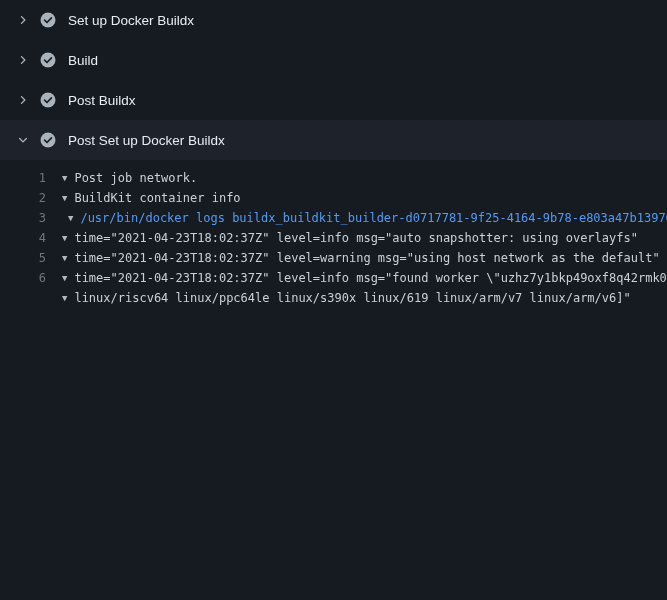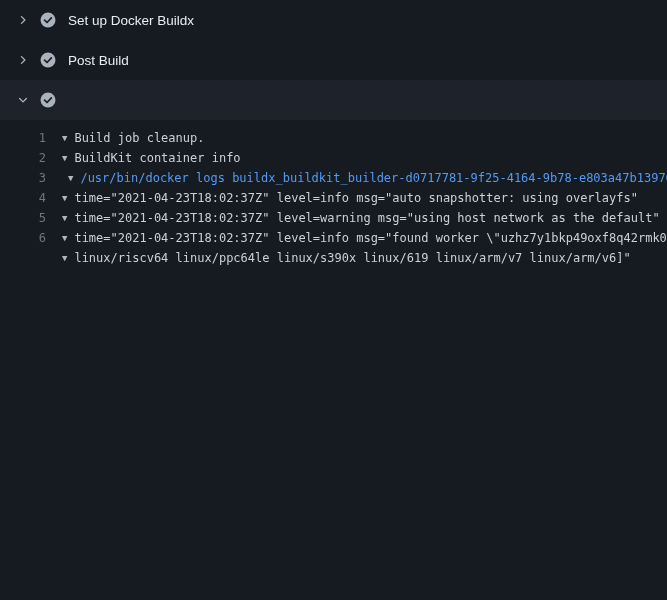--- a/index.html
+++ b/index.html
@@ -98,56 +98,71 @@
       </span>
       <span class="status">
         <svg width="16" height="16" viewBox="0 0 16 16">
             <circle cx="8" cy="8" r="7.5" fill="#aab2bb"></circle>
             <path d="M4.6 8.2 L7 10.5 L11.4 5.8" stroke="#1c2128" stroke-width="1.7" fill="none" stroke-linecap="round" stroke-linejoin="round"></path>
           </svg>
       </span>
       <span class="label">Set up Docker Buildx</span>
     </div>
 
+    <div class="section-header">
+      <span class="chev">
+        <svg width="12" height="12" viewBox="0 0 16 16">
+            <path d="M6 3.5 L10.5 8 L6 12.5" stroke="#aab2bb" stroke-width="1.8" fill="none" stroke-linecap="round" stroke-linejoin="round"></path>
+          </svg>
+      </span>
+      <span class="status">
+        <svg width="16" height="16" viewBox="0 0 16 16">
+            <circle cx="8" cy="8" r="7.5" fill="#aab2bb"></circle>
+            <path d="M4.6 8.2 L7 10.5 L11.4 5.8" stroke="#1c2128" stroke-width="1.7" fill="none" stroke-linecap="round" stroke-linejoin="round"></path>
+          </svg>
+      </span>
+      <span class="label">Build</span>
+    </div>
 
     <div class="section-header">
       <span class="chev">
         <svg width="12" height="12" viewBox="0 0 16 16">
             <path d="M6 3.5 L10.5 8 L6 12.5" stroke="#aab2bb" stroke-width="1.8" fill="none" stroke-linecap="round" stroke-linejoin="round"></path>
           </svg>
       </span>
       <span class="status">
         <svg width="16" height="16" viewBox="0 0 16 16">
             <circle cx="8" cy="8" r="7.5" fill="#aab2bb"></circle>
             <path d="M4.6 8.2 L7 10.5 L11.4 5.8" stroke="#1c2128" stroke-width="1.7" fill="none" stroke-linecap="round" stroke-linejoin="round"></path>
           </svg>
       </span>
-      <span class="label">Post Build</span>
+      <span class="label">Post Buildx</span>
     </div>
 
     <div class="section-header expanded">
       <span class="chev">
         <svg width="12" height="12" viewBox="0 0 16 16">
             <path d="M3.5 6 L8 10.5 L12.5 6" stroke="#aab2bb" stroke-width="1.8" fill="none" stroke-linecap="round" stroke-linejoin="round"></path>
           </svg>
       </span>
       <span class="status">
         <svg width="16" height="16" viewBox="0 0 16 16">
             <circle cx="8" cy="8" r="7.5" fill="#aab2bb"></circle>
             <path d="M4.6 8.2 L7 10.5 L11.4 5.8" stroke="#1c2128" stroke-width="1.7" fill="none" stroke-linecap="round" stroke-linejoin="round"></path>
           </svg>
       </span>
+      <span class="label">Post Set up Docker Buildx</span>
     </div>
 
   </div>
 
   <div class="log" id="log">
       <div class="row plain">
     <span class="num">1</span>
-    <span class="content"><span class="grp" hidden="">▼</span><span class="txt">Build job cleanup.</span></span>
+    <span class="content"><span class="grp" hidden="">▼</span><span class="txt">Post job network.</span></span>
   </div>
       <div class="row group">
     <span class="num">2</span>
     <span class="content"><span class="grp">▼</span><span class="txt">BuildKit container info</span></span>
   </div>
       <div class="row command">
     <span class="num">3</span>
     <span class="content"><span class="grp" hidden="">▼</span><span class="txt">/usr/bin/docker logs buildx_buildkit_builder-d0717781-9f25-4164-9b78-e803a47b13970</span></span>
   </div>
       <div class="row plain">

